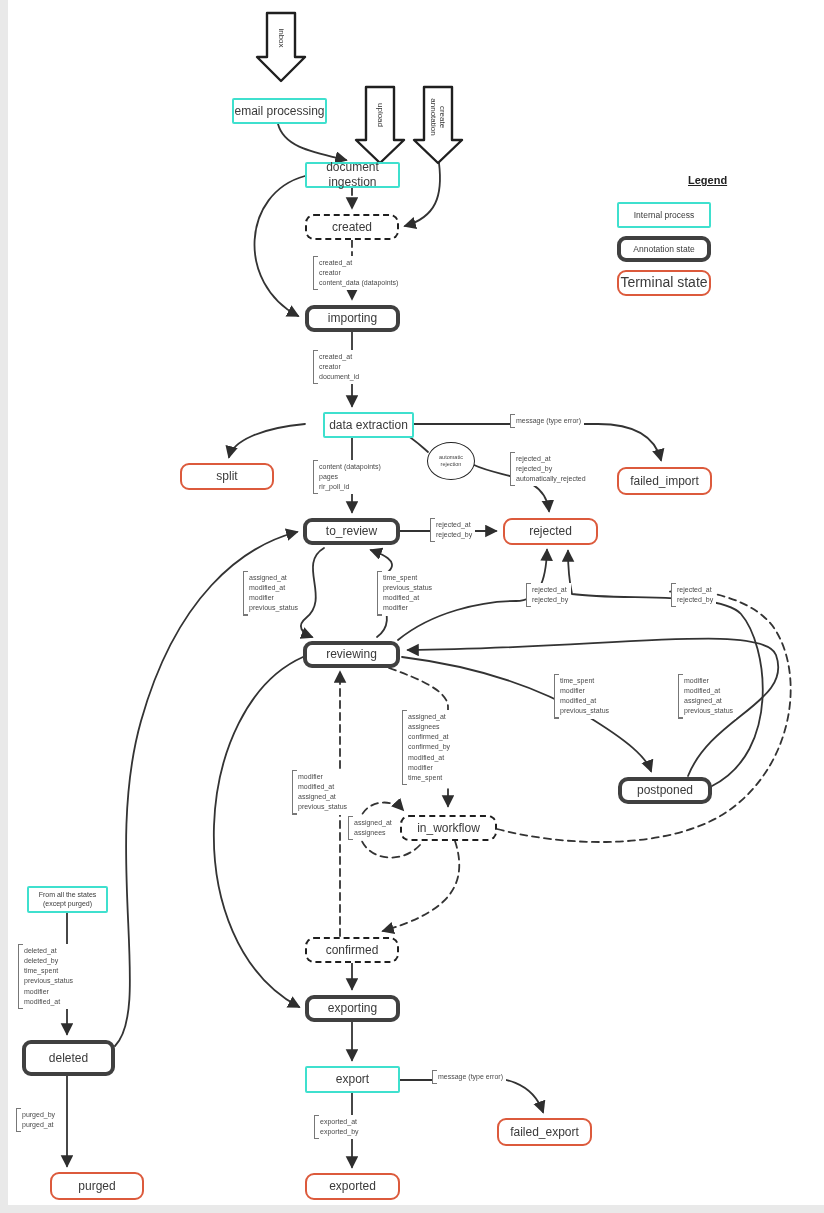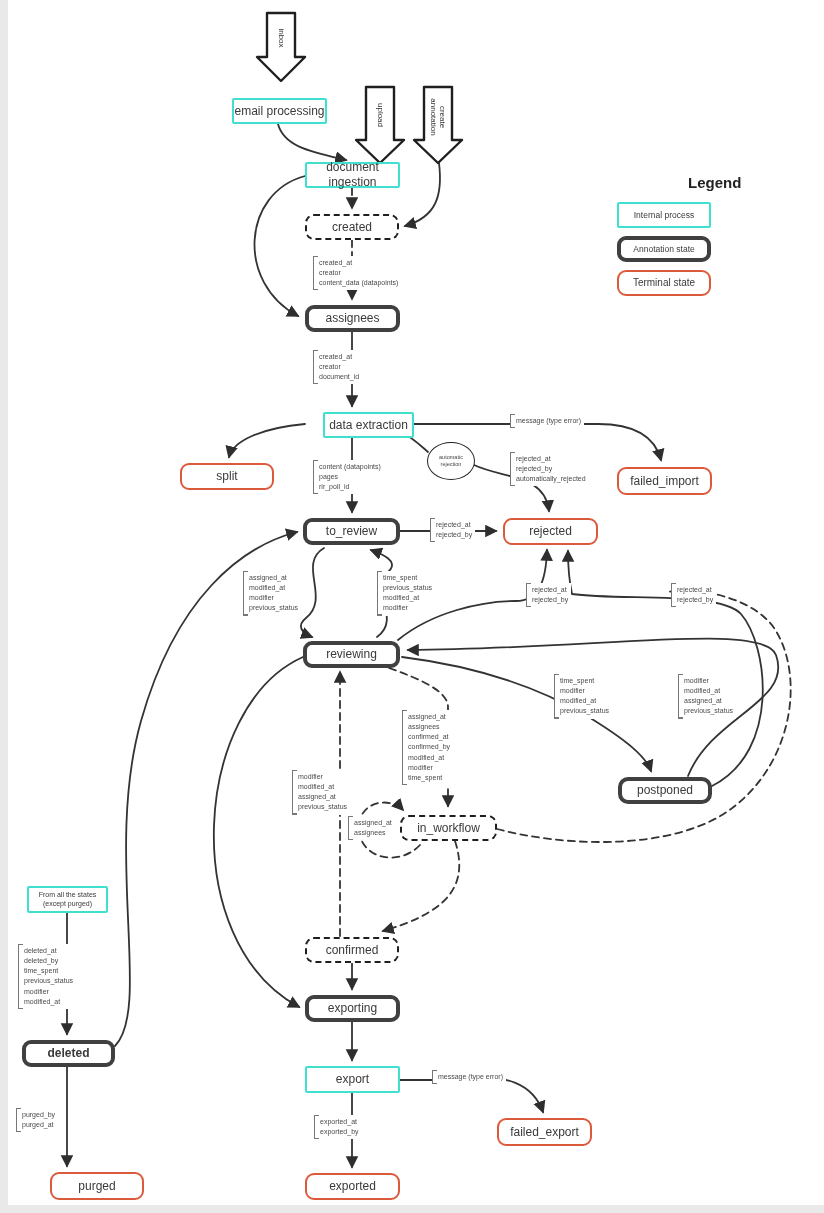--- a/index.html
+++ b/index.html
@@ -15,22 +15,22 @@
   .transient{border:2px dashed #1f1f1f;border-radius:9px;}
   .ellipse{position:absolute;z-index:3;display:flex;align-items:center;justify-content:center;
         box-sizing:border-box;background:#fff;border:1.7px solid #222;border-radius:50%;
         font-size:5.5px;color:#444;text-align:center;line-height:1.3;white-space:pre-line;}
   .elabel{position:absolute;z-index:4;background:#fff;color:#4a4a4a;font-size:7px;line-height:1.45;
         white-space:pre-line;padding:2px 3px 2px 5px;border-left:1.1px solid #777;}
   .elabel::before,.elabel::after{content:"";position:absolute;left:0;width:4px;height:1.1px;background:#777;}
   .elabel::before{top:0;}  .elabel::after{bottom:0;}
   .varrow{position:absolute;z-index:3;font-size:8px;color:#333;text-align:center;width:70px;
         white-space:pre-line;line-height:1.15;transform:translate(-50%,-50%) rotate(90deg);}
-  .legend-title{position:absolute;z-index:3;font-size:15px;font-weight:bold;color:#222;
-        padding-left:46px;}
+  .legend-title{position:absolute;z-index:3;font-size:11px;font-weight:bold;color:#222;
+        text-decoration:underline;padding-left:46px;}
 </style>
 </head>
 <body>
 
 <div id="canvas">
 
   <svg id="edges" width="824" height="1213" viewBox="0 0 824 1213">
     <defs>
       <marker id="ah" markerWidth="8" markerHeight="8" refX="6" refY="3.5" orient="auto">
         <path d="M0,0 L7,3.5 L0,7 Z" fill="#2e2e2e"></path>
@@ -77,45 +77,45 @@
   </svg>
 
   <div class="varrow" style="left:281px;top:38px;">inbox</div>
   <div class="varrow" style="left:380px;top:115px;">upload</div>
   <div class="varrow" style="left:438px;top:117px;">create
 annotation</div>
 
   <div class="node internal" style="left:232px;top:98px;width:95px;height:26px;">email processing</div>
   <div class="node internal" style="left:305px;top:162px;width:95px;height:26px;">document ingestion</div>
   <div class="node transient" style="left:305px;top:214px;width:94px;height:26px;">created</div>
-  <div class="node annotation" style="left:305px;top:305px;width:95px;height:27px;">assignees</div>
+  <div class="node annotation" style="left:305px;top:305px;width:95px;height:27px;">importing</div>
   <div class="node internal" style="left:323px;top:412px;width:91px;height:26px;">data extraction</div>
   <div class="ellipse" style="left:427px;top:442px;width:48px;height:38px;">automatic
 rejection</div>
   <div class="node terminal" style="left:180px;top:463px;width:94px;height:27px;">split</div>
   <div class="node terminal" style="left:617px;top:467px;width:95px;height:28px;">failed_import</div>
   <div class="node annotation" style="left:303px;top:518px;width:97px;height:27px;">to_review</div>
   <div class="node terminal" style="left:503px;top:518px;width:95px;height:27px;">rejected</div>
   <div class="node annotation" style="left:303px;top:641px;width:97px;height:27px;">reviewing</div>
   <div class="node annotation" style="left:618px;top:777px;width:94px;height:27px;border-radius:10px;">postponed</div>
   <div class="node transient" style="left:400px;top:815px;width:97px;height:26px;">in_workflow</div>
   <div class="node transient" style="left:305px;top:937px;width:94px;height:26px;">confirmed</div>
   <div class="node annotation" style="left:305px;top:995px;width:95px;height:27px;">exporting</div>
   <div class="node internal" style="left:305px;top:1066px;width:95px;height:27px;">export</div>
   <div class="node terminal" style="left:497px;top:1118px;width:95px;height:28px;">failed_export</div>
   <div class="node terminal" style="left:305px;top:1173px;width:95px;height:27px;">exported</div>
   <div class="node internal" style="left:27px;top:886px;width:81px;height:27px;font-size:7px;">From all the states
 (except purged)</div>
-  <div class="node annotation" style="left:22px;top:1040px;width:93px;height:27px;font-weight:bold;">deleted</div>
+  <div class="node annotation" style="left:22px;top:1040px;width:93px;height:36px;">deleted</div>
   <div class="node terminal" style="left:22px;top:1172px;width:94px;height:28px;margin-left:28px;">purged</div>
 
   <div class="legend-title" style="left:642px;top:174px;">Legend</div>
   <div class="node internal" style="left:617px;top:202px;width:94px;height:26px;font-size:8.5px;">Internal process</div>
   <div class="node annotation" style="left:617px;top:236px;width:94px;height:26px;font-size:8.5px;">Annotation state</div>
-  <div class="node terminal" style="left:617px;top:270px;width:94px;height:26px;font-size:10px;">Terminal state</div>
+  <div class="node terminal" style="left:617px;top:270px;width:94px;height:26px;font-size:14px;">Terminal state</div>
 
   <div class="elabel" style="left:313px;top:256px;">created_at
 creator
 content_data (datapoints)</div>
   <div class="elabel" style="left:313px;top:350px;">created_at
 creator
 document_id</div>
   <div class="elabel" style="left:313px;top:460px;">content (datapoints)
 pages
 rir_poll_id</div>

